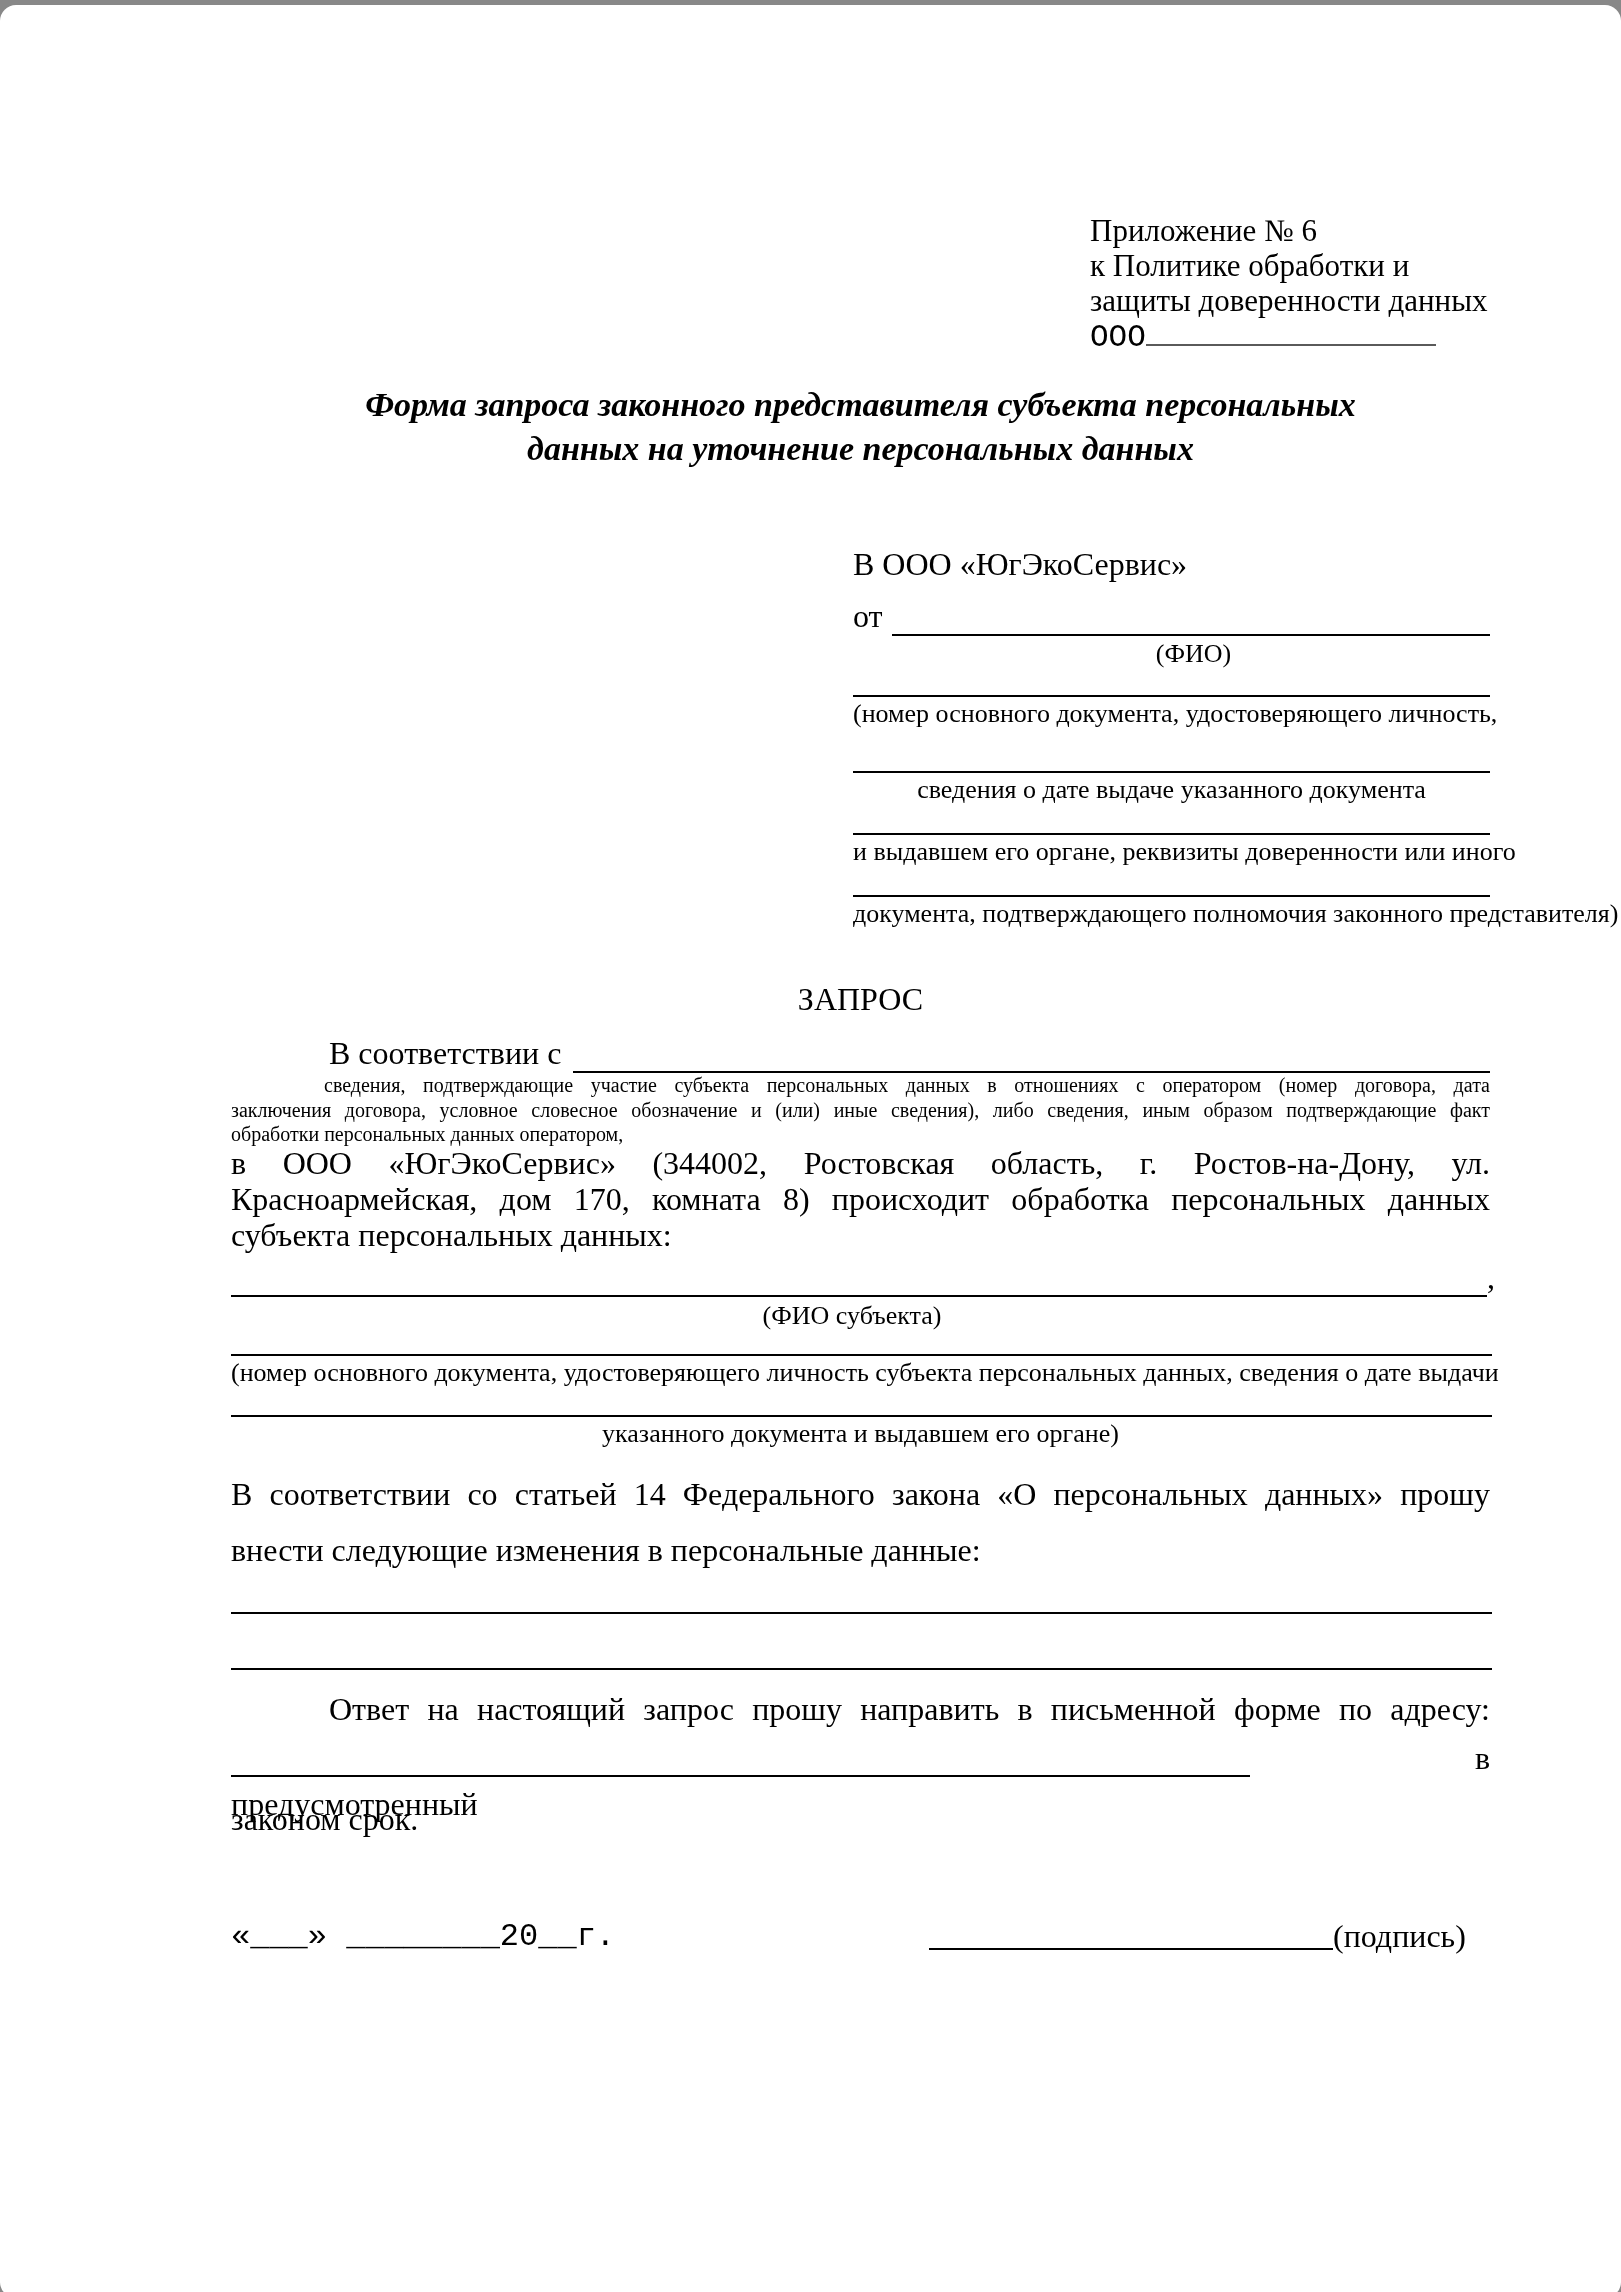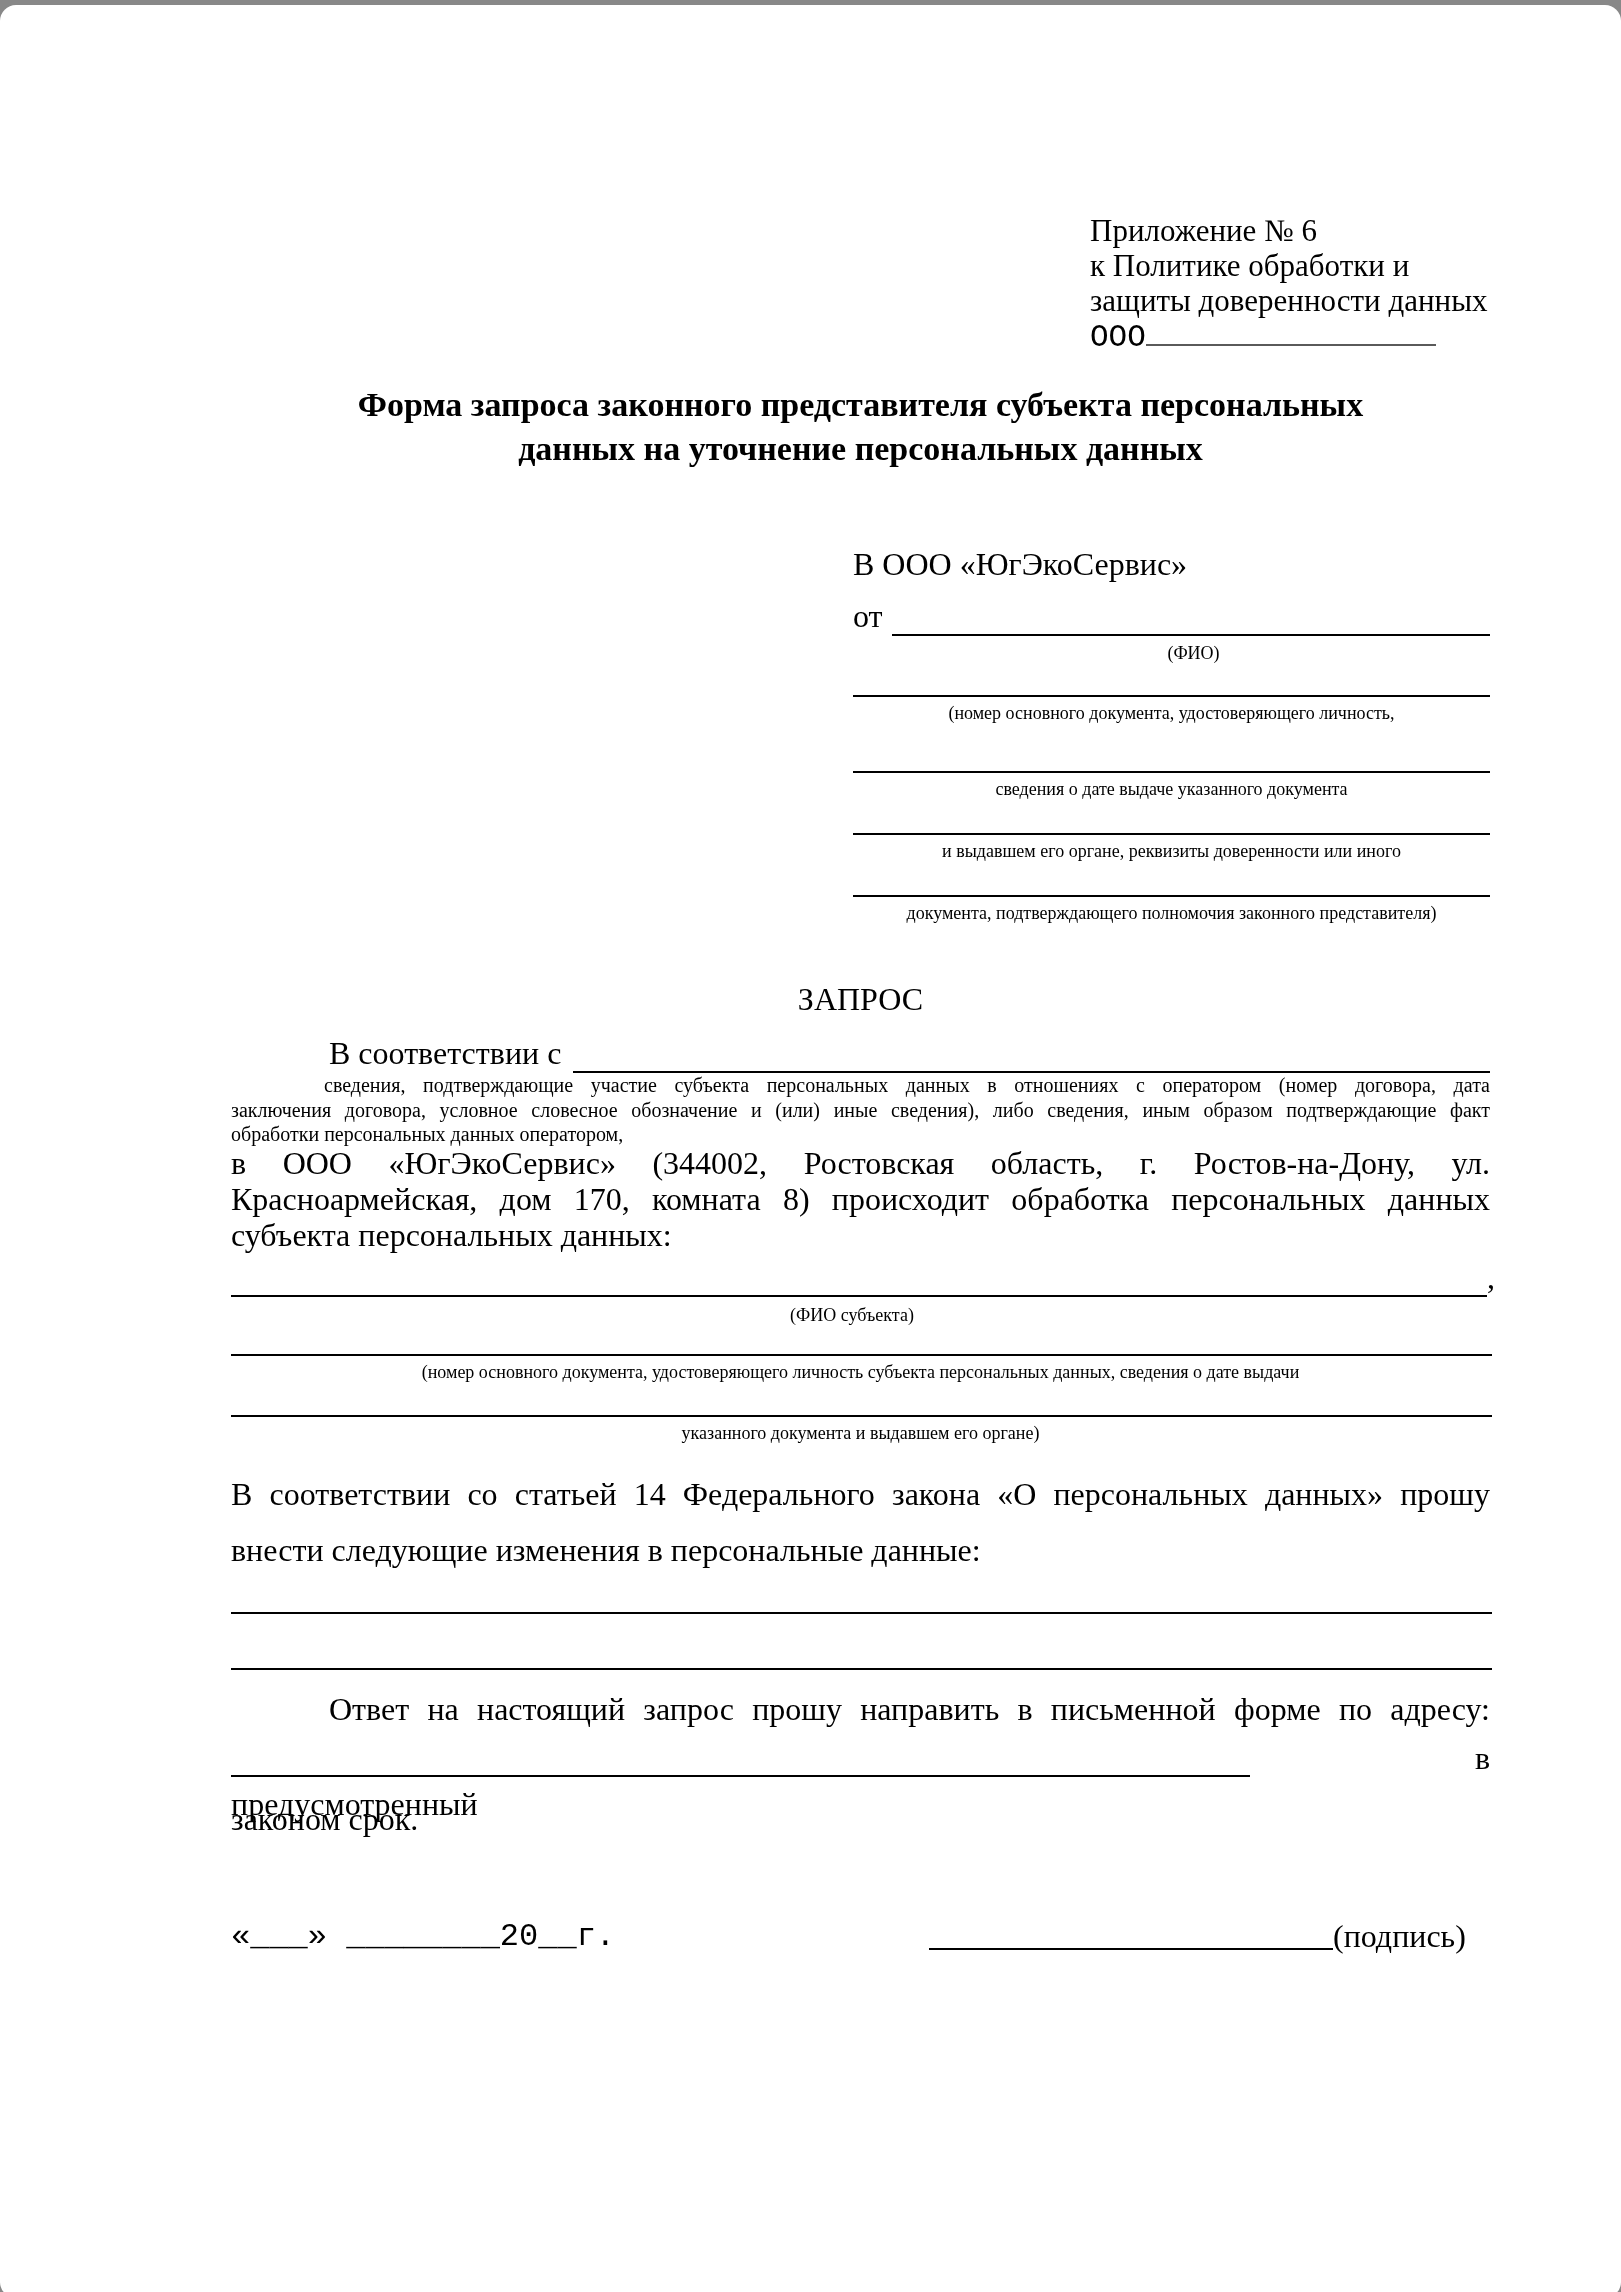--- a/index.html
+++ b/index.html
@@ -9,22 +9,22 @@
     margin:5px auto;
     background:#ffffff;
     color:#000000;
     font-family:"Liberation Serif","DejaVu Serif",serif;
     font-size:32px;
     overflow:hidden;
     border-radius:16px;
   }
   .abs { position:absolute; }
   .center { text-align:center; }
-  .caption { font-size:18px; line-height:23.5px; white-space:nowrap; }
-  .bold { font-weight:700; }
+  .caption { font-size:26px; line-height:23.5px; white-space:nowrap; }
+  .bold { font-weight:700;font-style:italic; }
   .jl { text-align:justify; text-align-last:justify; }
   .flexrow { display:flex; align-items:stretch; }
   .grow-line { flex:1 1 auto; border-bottom:2px solid #000; }
   .rule { border-top:2px solid #000; height:0; }
   .inline-line { display:inline-block; border-bottom:2px solid #000; height:1em; vertical-align:-7.8px; }
   .blank-underscore { display:inline-block; width:290px; height:25.5px; border-bottom:2px solid #5a5a5a; }
   .nowrap { white-space:nowrap;font-family:Liberation Mono, monospace; }
 </style>
 </head>
 <body>

